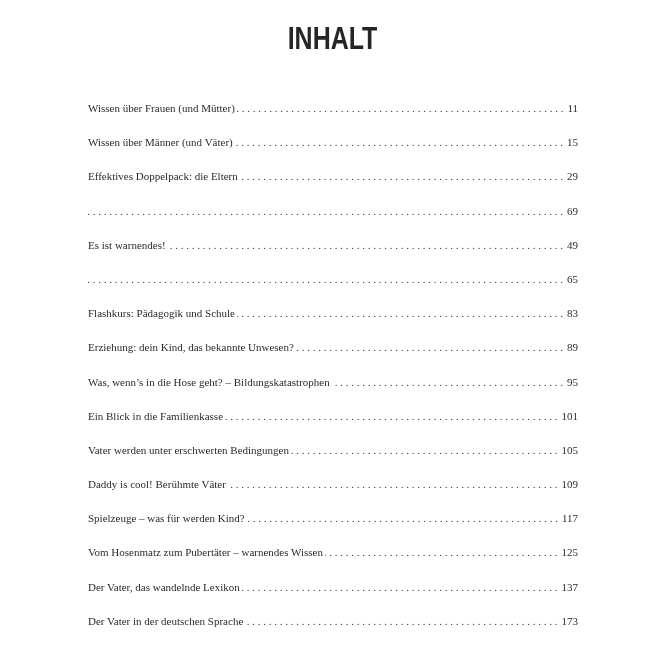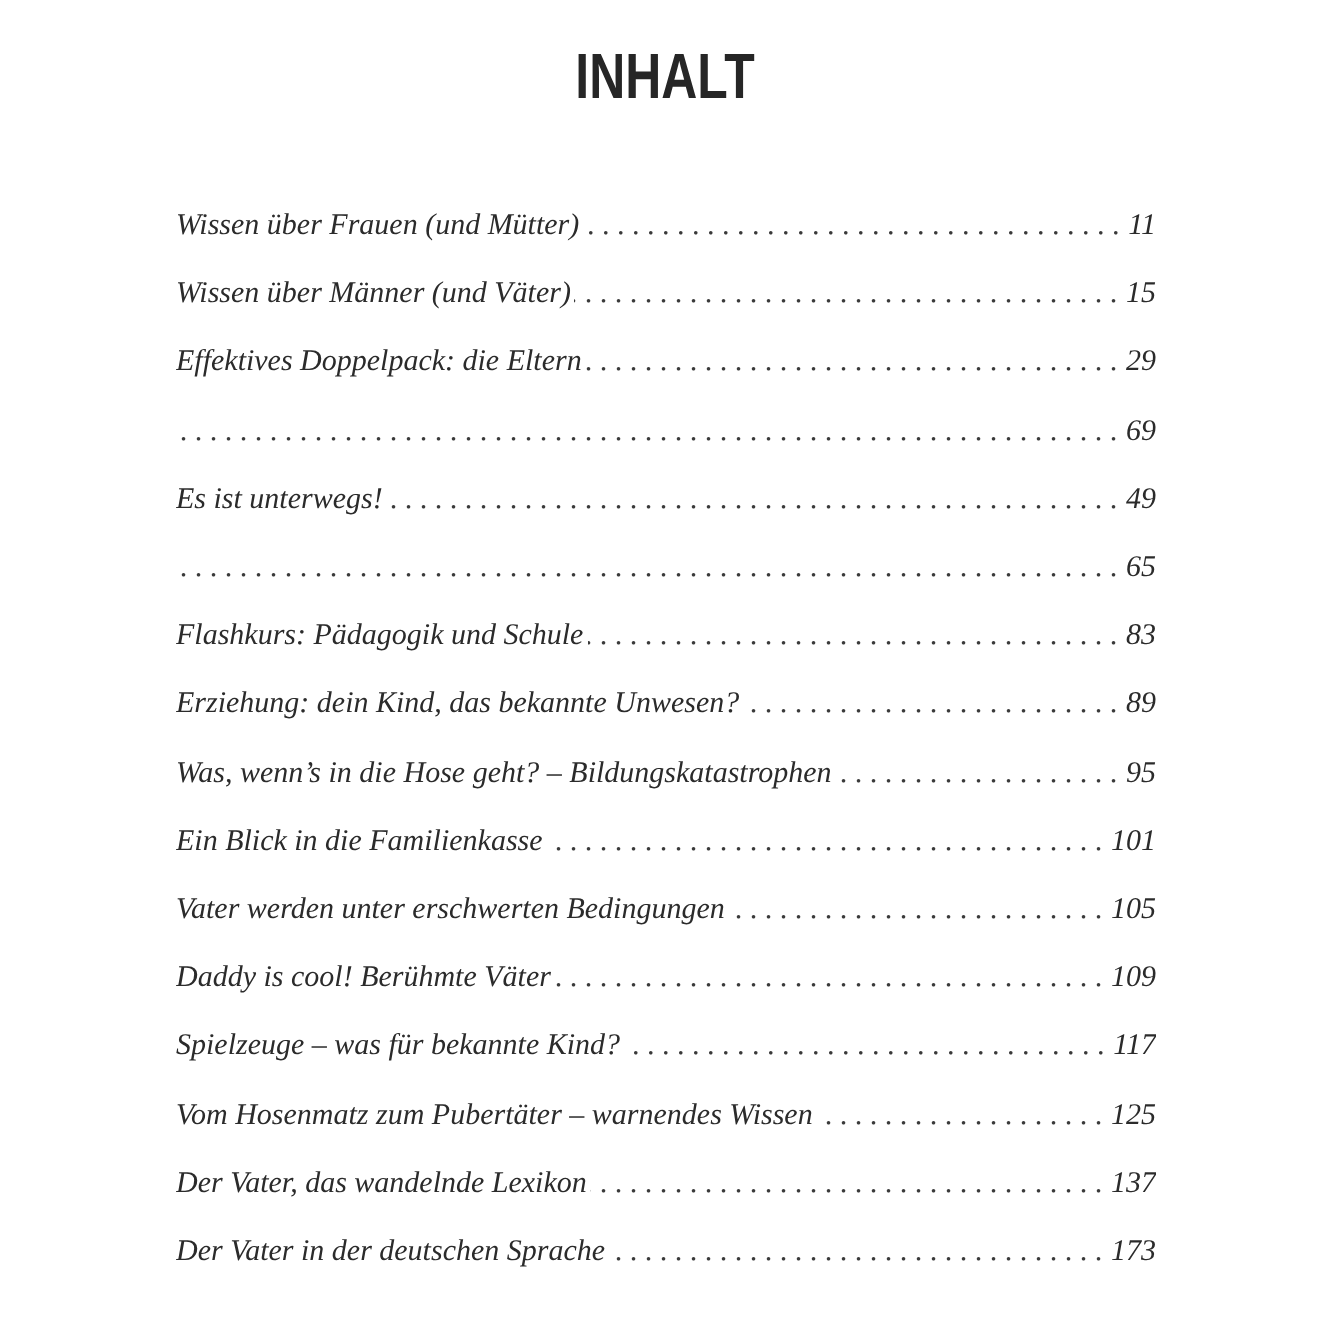--- a/index.html
+++ b/index.html
@@ -34,27 +34,26 @@
       position: absolute;
       top: 96px;
       left: 88px;
       width: 490px;
       margin: 0;
       padding: 0;
       list-style: none;
     }
     .toc-row {
       display: flex;
-      align-items: center;
+      align-items: flex-start;
       height: 34.2px;
       line-height: 24px;
-      font-size: 15px;
+      font-size: 11px;
       white-space: nowrap;
       overflow: hidden;
-      font-style: italic;
     }
     .toc-label {
       flex: 0 0 auto;
       padding-right: 2px;
     }
     .toc-leader {
       flex: 1 1 auto;
       overflow: hidden;
       white-space: nowrap;
       color: #3a3a3a;
@@ -91,21 +90,21 @@
   <li class="toc-row">
     <span class="toc-label">Effektives Doppelpack: die Eltern</span>
     <span class="toc-leader"></span>
     <span class="toc-page">29</span>
   </li>
   <li class="toc-row">
     <span class="toc-leader"></span>
     <span class="toc-page">69</span>
   </li>
   <li class="toc-row">
-    <span class="toc-label">Es ist unterwegs!</span>
+    <span class="toc-label">Es ist warnendes!</span>
     <span class="toc-leader"></span>
     <span class="toc-page">49</span>
   </li>
   <li class="toc-row">
     <span class="toc-leader"></span>
     <span class="toc-page">65</span>
   </li>
   <li class="toc-row">
     <span class="toc-label">Flashkurs: Pädagogik und Schule</span>
     <span class="toc-leader"></span>
@@ -130,21 +129,21 @@
     <span class="toc-label">Vater werden unter erschwerten Bedingungen</span>
     <span class="toc-leader"></span>
     <span class="toc-page">105</span>
   </li>
   <li class="toc-row">
     <span class="toc-label">Daddy is cool! Berühmte Väter</span>
     <span class="toc-leader"></span>
     <span class="toc-page">109</span>
   </li>
   <li class="toc-row">
-    <span class="toc-label">Spielzeuge – was für bekannte Kind?</span>
+    <span class="toc-label">Spielzeuge – was für werden Kind?</span>
     <span class="toc-leader"></span>
     <span class="toc-page">117</span>
   </li>
   <li class="toc-row">
     <span class="toc-label">Vom Hosenmatz zum Pubertäter – warnendes Wissen</span>
     <span class="toc-leader"></span>
     <span class="toc-page">125</span>
   </li>
   <li class="toc-row">
     <span class="toc-label">Der Vater, das wandelnde Lexikon</span>

